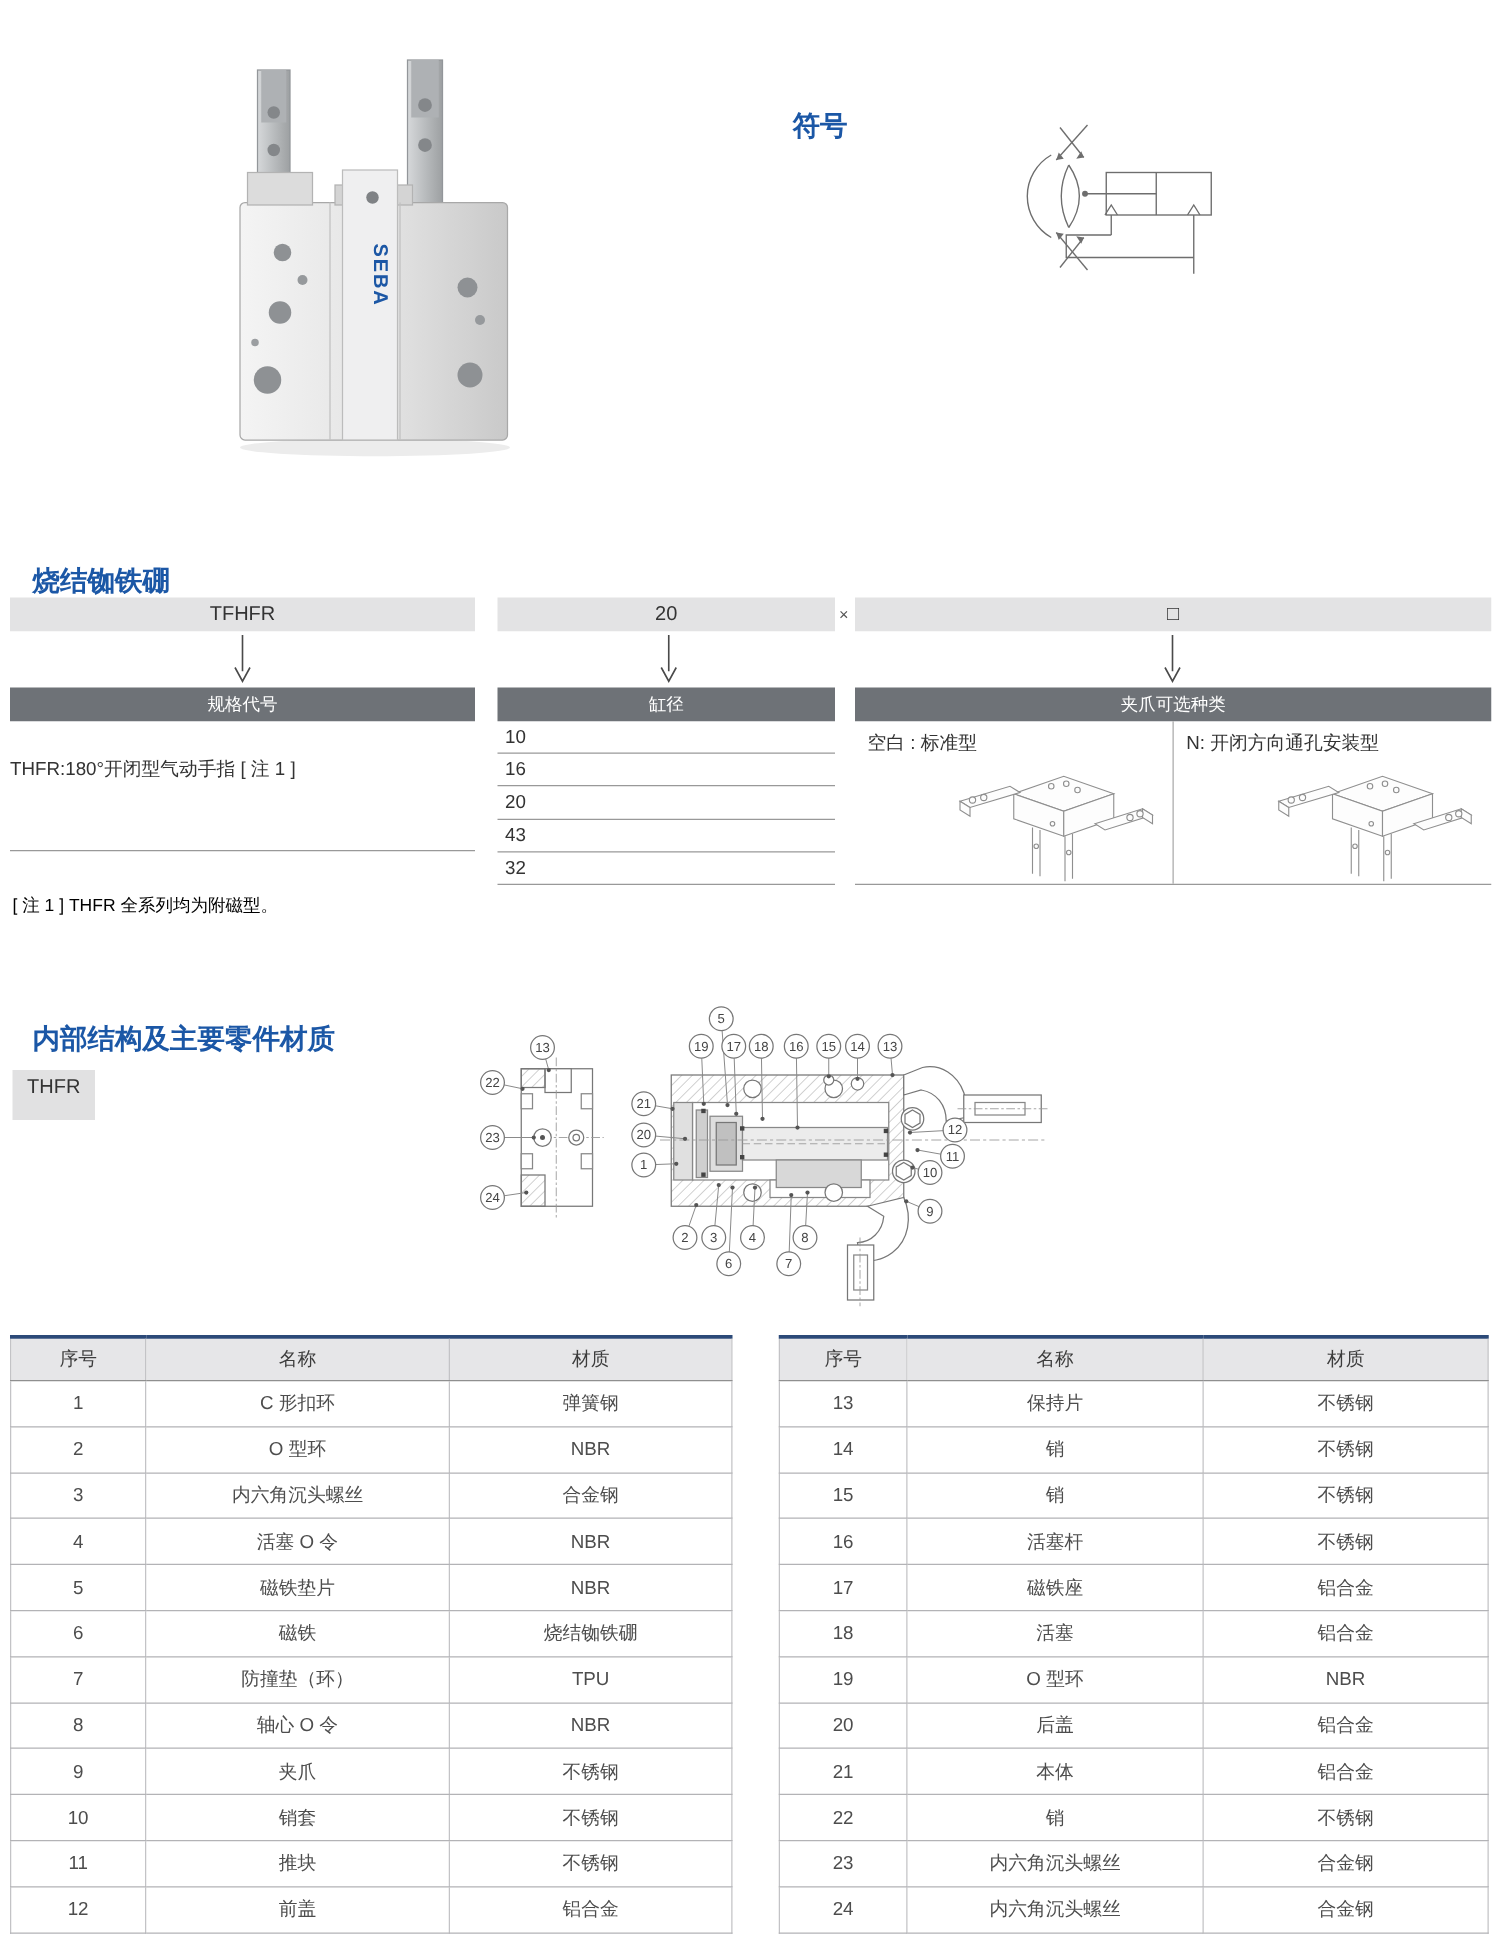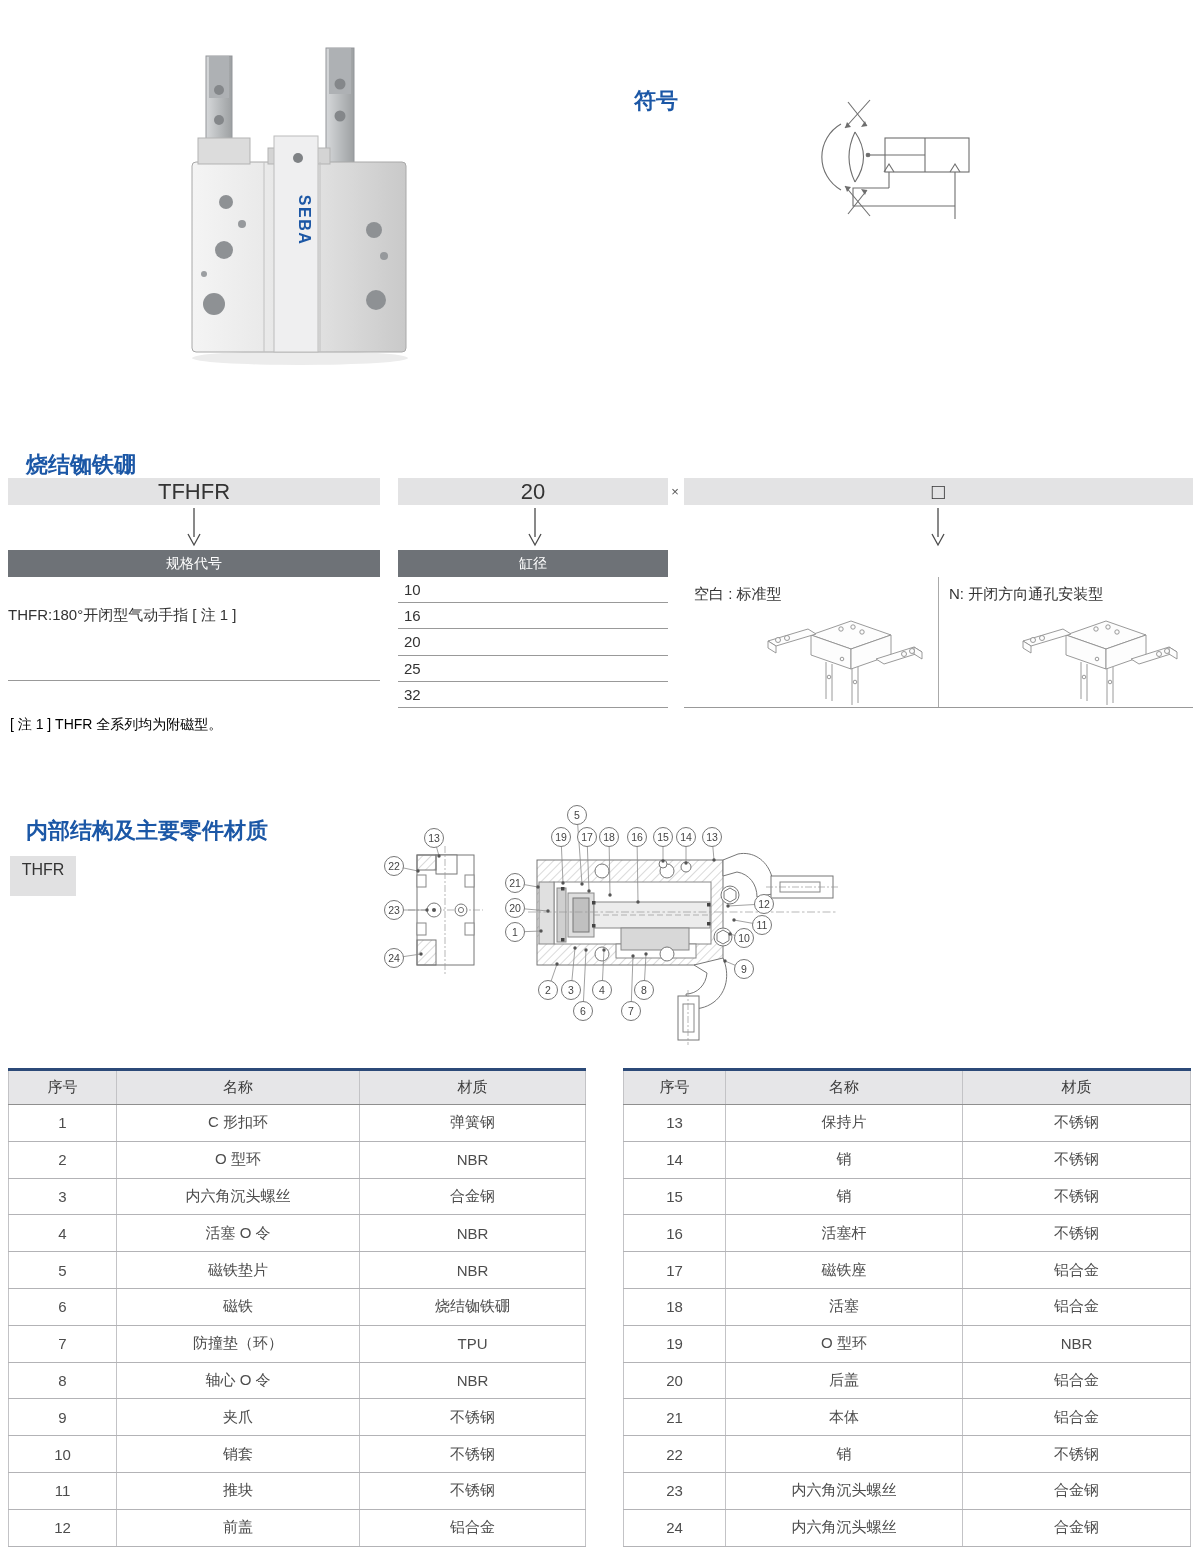--- a/index.html
+++ b/index.html
@@ -1,21 +1,21 @@
 <!DOCTYPE html>
 <html><head>
 <meta charset="utf-8">
 <style>
   html,body{margin:0;padding:0;background:#fff;}
   .page{position:relative;width:1200px;height:1548px;background:#fff;overflow:hidden;
         font-family:"Liberation Sans","DejaVu Sans",sans-serif;}
   .blue-heading{position:absolute;margin:16px;font-size:22px;font-weight:bold;color:#1b57a6;}
   
   .code-box{position:absolute;top:478px;height:27px;background:#e3e3e4;color:#333;
-            font-size:22px;text-align:center;line-height:27px;}
+            font-size:16px;text-align:center;line-height:27px;}
   .box1{left:8px;width:372px;} .box2{left:398px;width:270px;} .box3{left:684px;width:509px;}
   .times{position:absolute;top:478px;left:666px;width:18px;text-align:center;line-height:27px;
          color:#555;font-size:13px;}
   .darr{position:absolute;top:507px;width:16px;height:40px;}
   .a1{left:186px;} .a2{left:527px;} .a3{left:930px;}
   .hdr-bar{position:absolute;top:550px;height:27px;background:#6e7277;color:#fff;
            font-size:14px;text-align:center;line-height:27px;}
   .hb1{left:8px;width:372px;} .hb2{left:398px;width:270px;} .hb3{left:684px;width:509px;}
   .spec-cell{position:absolute;left:8px;top:550px;width:372px;height:131px;box-sizing:border-box;
              border-bottom:1px solid #999;display:flex;align-items:center;font-size:15px;color:#333;}
@@ -136,27 +136,28 @@
     <line x1="8" y1="1" x2="8" y2="30" stroke="#4a4a4a" stroke-width="1.3"></line>
     <path d="M2,27 L8,38 L14,27" fill="none" stroke="#4a4a4a" stroke-width="1.3"></path>
   </svg>
   <svg class="darr a3" viewBox="0 0 16 40">
     <line x1="8" y1="1" x2="8" y2="30" stroke="#4a4a4a" stroke-width="1.3"></line>
     <path d="M2,27 L8,38 L14,27" fill="none" stroke="#4a4a4a" stroke-width="1.3"></path>
   </svg>
 
   <div class="hdr-bar hb1">规格代号</div>
   <div class="hdr-bar hb2">缸径</div>
+  <div class="hdr-bar hb3">夹爪可选种类</div>
 
   <div class="spec-cell">THFR:180°开闭型气动手指 [ 注 1 ]</div>
   <div class="bore-list">
       <div class="bore-item">10</div>
       <div class="bore-item">16</div>
       <div class="bore-item">20</div>
-      <div class="bore-item">25</div>
+      <div class="bore-item">43</div>
       <div class="bore-item">32</div>
     </div>
 
   <div class="jaw-cell">
     <div class="jaw-opt first">
       <span>空白 : 标准型</span>
       <svg class="jaw-art" viewBox="0 0 170 100">
           <use href="#jaw-iso"></use>
         </svg>
     </div>

